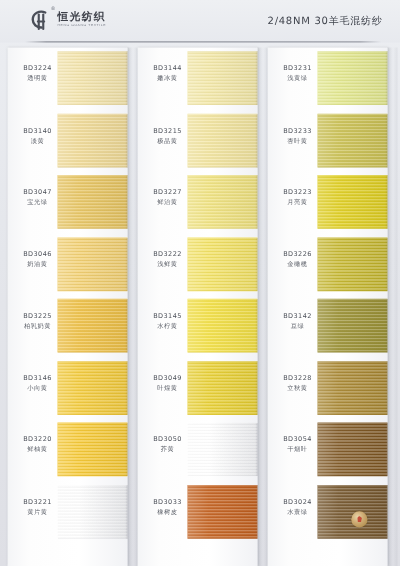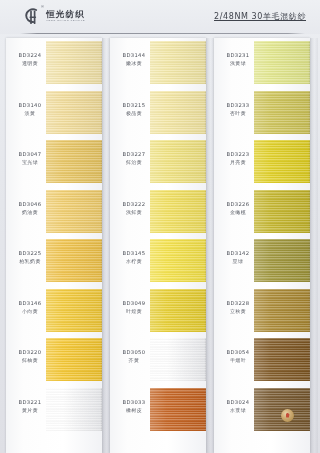--- a/index.html
+++ b/index.html
@@ -34,33 +34,31 @@
   #logo-mark svg { display:block; }
   #logo-sup {
     position:absolute; right:-2px; top:-1px;
     font-size:4px; color:#5a5f6b; line-height:1;
   }
   #logo-text-wrap { display:flex; flex-direction:column; justify-content:center; }
   #logo-cn {
     font-size:8.5px; font-weight:bold; color:#3d4049;
     letter-spacing:1.2px; line-height:10px;
     font-family:"DejaVu Sans", sans-serif;
-    text-align:right;
   }
   #logo-en {
     font-size:2.7px; color:#777c87; letter-spacing:.5px;
     line-height:4px; white-space:nowrap;
     transform:scaleY(.9); transform-origin:left center;
   }
   #header-title {
     position:absolute; right:14px; top:11px;
     font-size:8px; color:#3f434c; letter-spacing:.6px;
     font-family:"DejaVu Sans", sans-serif;
     white-space:nowrap;
-    text-decoration:underline;
   }
   #header-rule {
     position:absolute; left:20px; top:33px; width:285px; height:1px;
     background:linear-gradient(90deg,rgba(150,153,162,0) 0%,#8f929b 6%,#9a9da6 94%,rgba(150,153,162,0) 100%);
   }
 
   
   .column {
     position:absolute; top:38px; width:96px; height:415px;
   }

